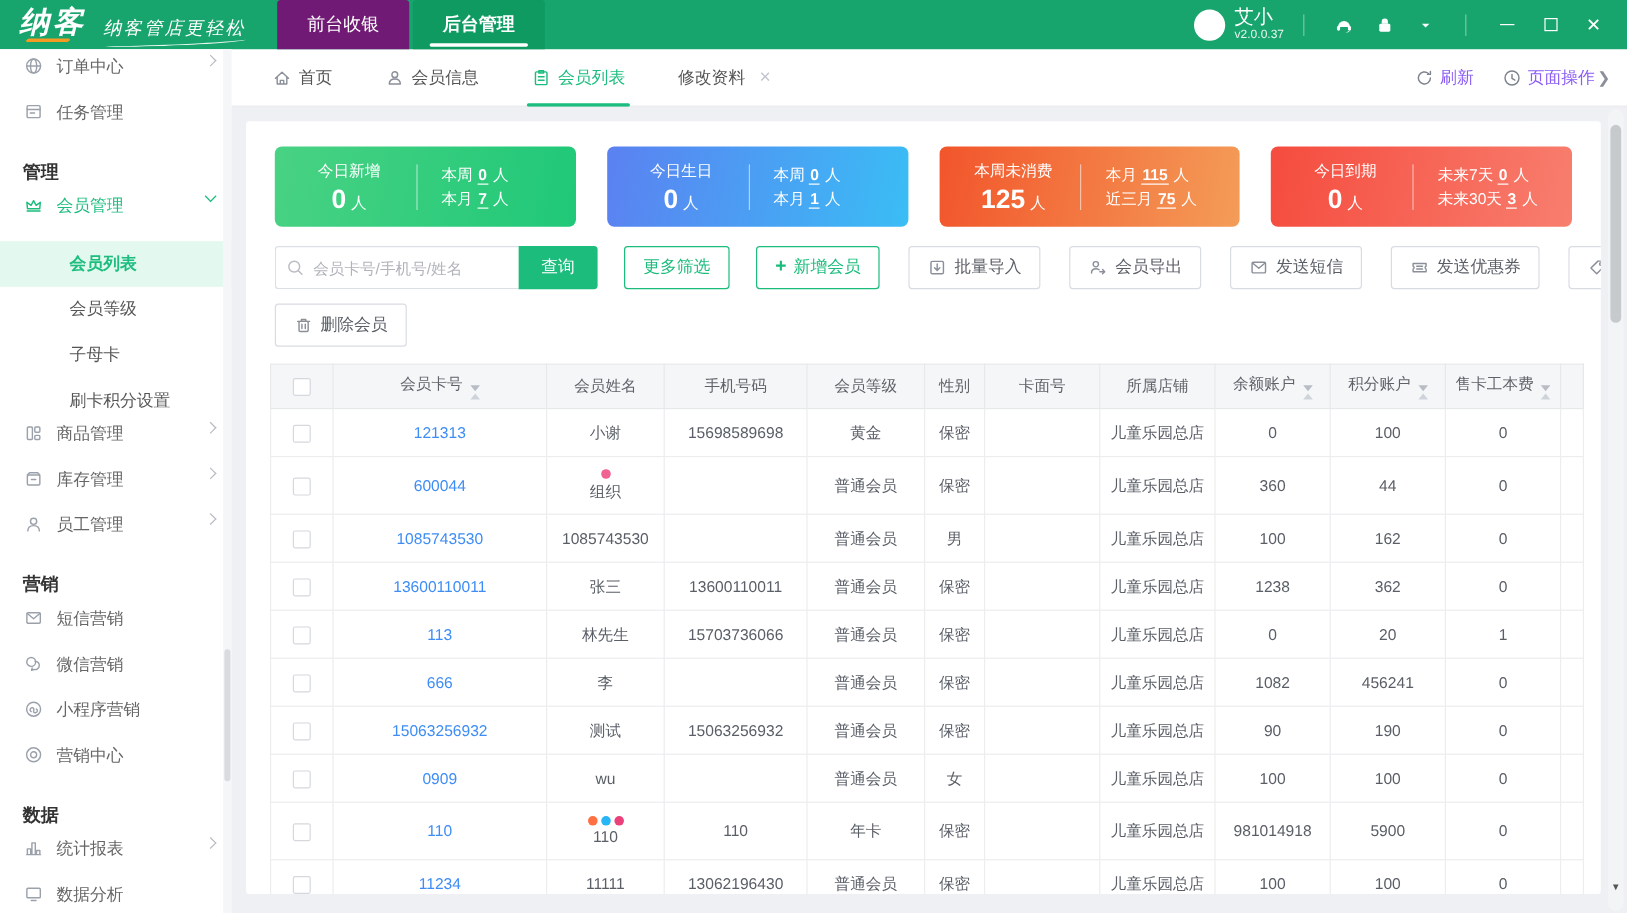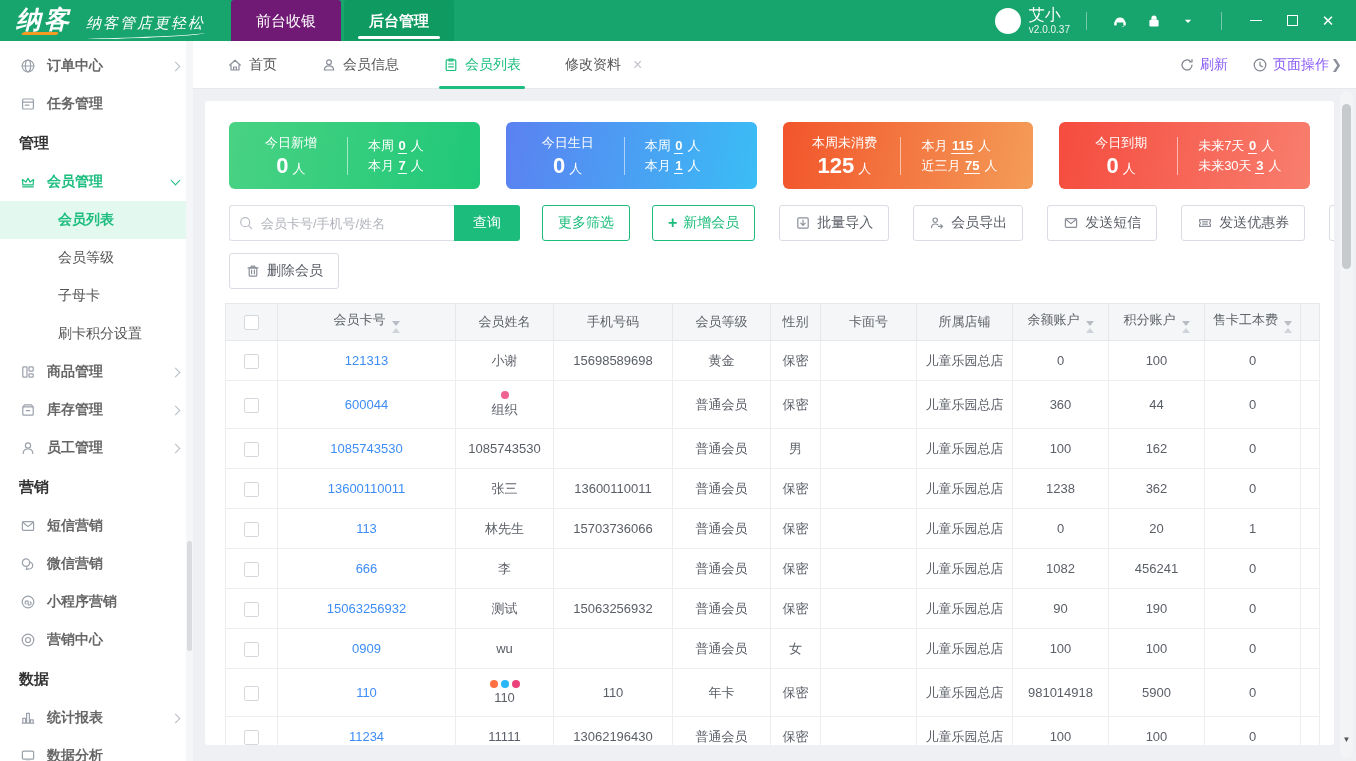--- a/index.html
+++ b/index.html
@@ -28,21 +28,21 @@
   .tb-icon-btn svg { width:17px; height:17px; }
   .win-btn { width:36px; height:41px; display:flex; align-items:center; justify-content:center; font-size:15px; cursor:pointer; }
   .win-box { width:11px; height:11px; border:1.5px solid #fff; display:inline-block; }
   .win-min { width:12px; height:1.5px; background:#fff; display:inline-block; }
 
   
   .layout { display:flex; height:720px; }
   .sidebar { width:193px; background:#fff; position:relative; flex:none; padding-top:6px; overflow:hidden; }
   .side-scroll { position:absolute; top:0; right:0; bottom:0; width:7px; background:#f5f6f7; }
   .side-thumb { position:absolute; top:500px; left:1px; width:5px; height:110px; background:#d9dbde; border-radius:3px; }
-  .s-item { height:38px; display:flex; align-items:center; padding:0 14px 0 20px; color:#666; cursor:pointer;font-weight:bold; }
+  .s-item { height:38px; display:flex; padding:0 14px 0 20px; color:#666; cursor:pointer; }
   .s-item .ic { color:#9ba1ab; margin-right:11px; }
   .s-item .lbl { font-size:14px; }
   .s-item.active { color:#1cbd7e; }
   .s-item.active .ic { color:#1cbd7e; }
   .s-section { height:40px; display:flex; align-items:center; padding-left:19px; font-size:15px; font-weight:bold; color:#333; }
   .s-sub { height:38px; display:flex; align-items:center; padding-left:58px; font-size:14px; color:#555; cursor:pointer; }
   .s-sub.selected { background:#e3f8ee; color:#1cbd7e; font-weight:bold; }
   .chev { width:7px; height:7px; border-right:1.5px solid #b6bbc3; border-bottom:1.5px solid #b6bbc3; transform:rotate(-45deg); margin-left:auto; flex:none; }
   .chev.down { transform:rotate(45deg); border-color:#1cbd7e; margin-top:-3px; }
 
@@ -78,21 +78,21 @@
   .card-div { width:1px; height:38px; background:rgba(255,255,255,.55); margin:0 8px; }
   .card-right { font-size:13px; line-height:20px; padding-left:12px; min-width:110px; }
   .card-right b { font-weight:bold; border-bottom:1px solid rgba(255,255,255,.95); padding:0 1px; }
   .card-right .u { margin-left:4px; }
 
   
   .toolbar-row { display:flex; align-items:center; padding:0 24px; margin-bottom:12px; }
   .search-group { display:flex; }
   .search-wrap { position:relative; }
   .search-wrap .ic { position:absolute; left:9px; top:10px; color:#b7bbc2; }
-  .search-input { width:225px; height:36px; border:1px solid #dcdfe6; border-right:none; border-radius:3px 0 0 3px; padding:0 8px 0 31px; font-size:13px; color:#7f1d1d; outline:none; }
+  .search-input { width:203px; height:36px; border:1px solid #dcdfe6; border-right:none; border-radius:3px 0 0 3px; padding:0 8px 0 31px; font-size:13px; color:#7f1d1d; outline:none; }
   .search-input::placeholder { color:#b0b3ba; }
   .btn { height:36px; display:inline-flex; align-items:center; gap:6px; padding:0 15px; font-size:14px; border-radius:3px; background:#fff; cursor:pointer; white-space:nowrap; }
   .btn .ic { color:#8a8f99; }
   .btn-primary { background:#1bbc7c; color:#fff; border:none; border-radius:0 3px 3px 0; padding:0 19px; }
   .btn-green { border:1px solid #1bbc7c; color:#1bbc7c; margin-left:22px; }
   .btn-green .plus { font-size:16px; font-weight:bold; line-height:1; }
   .btn-gray { border:1px solid #d9dce2; color:#5a5e66; margin-left:24px; }
   .btn-gray:first-child { margin-left:0; }
 
   

